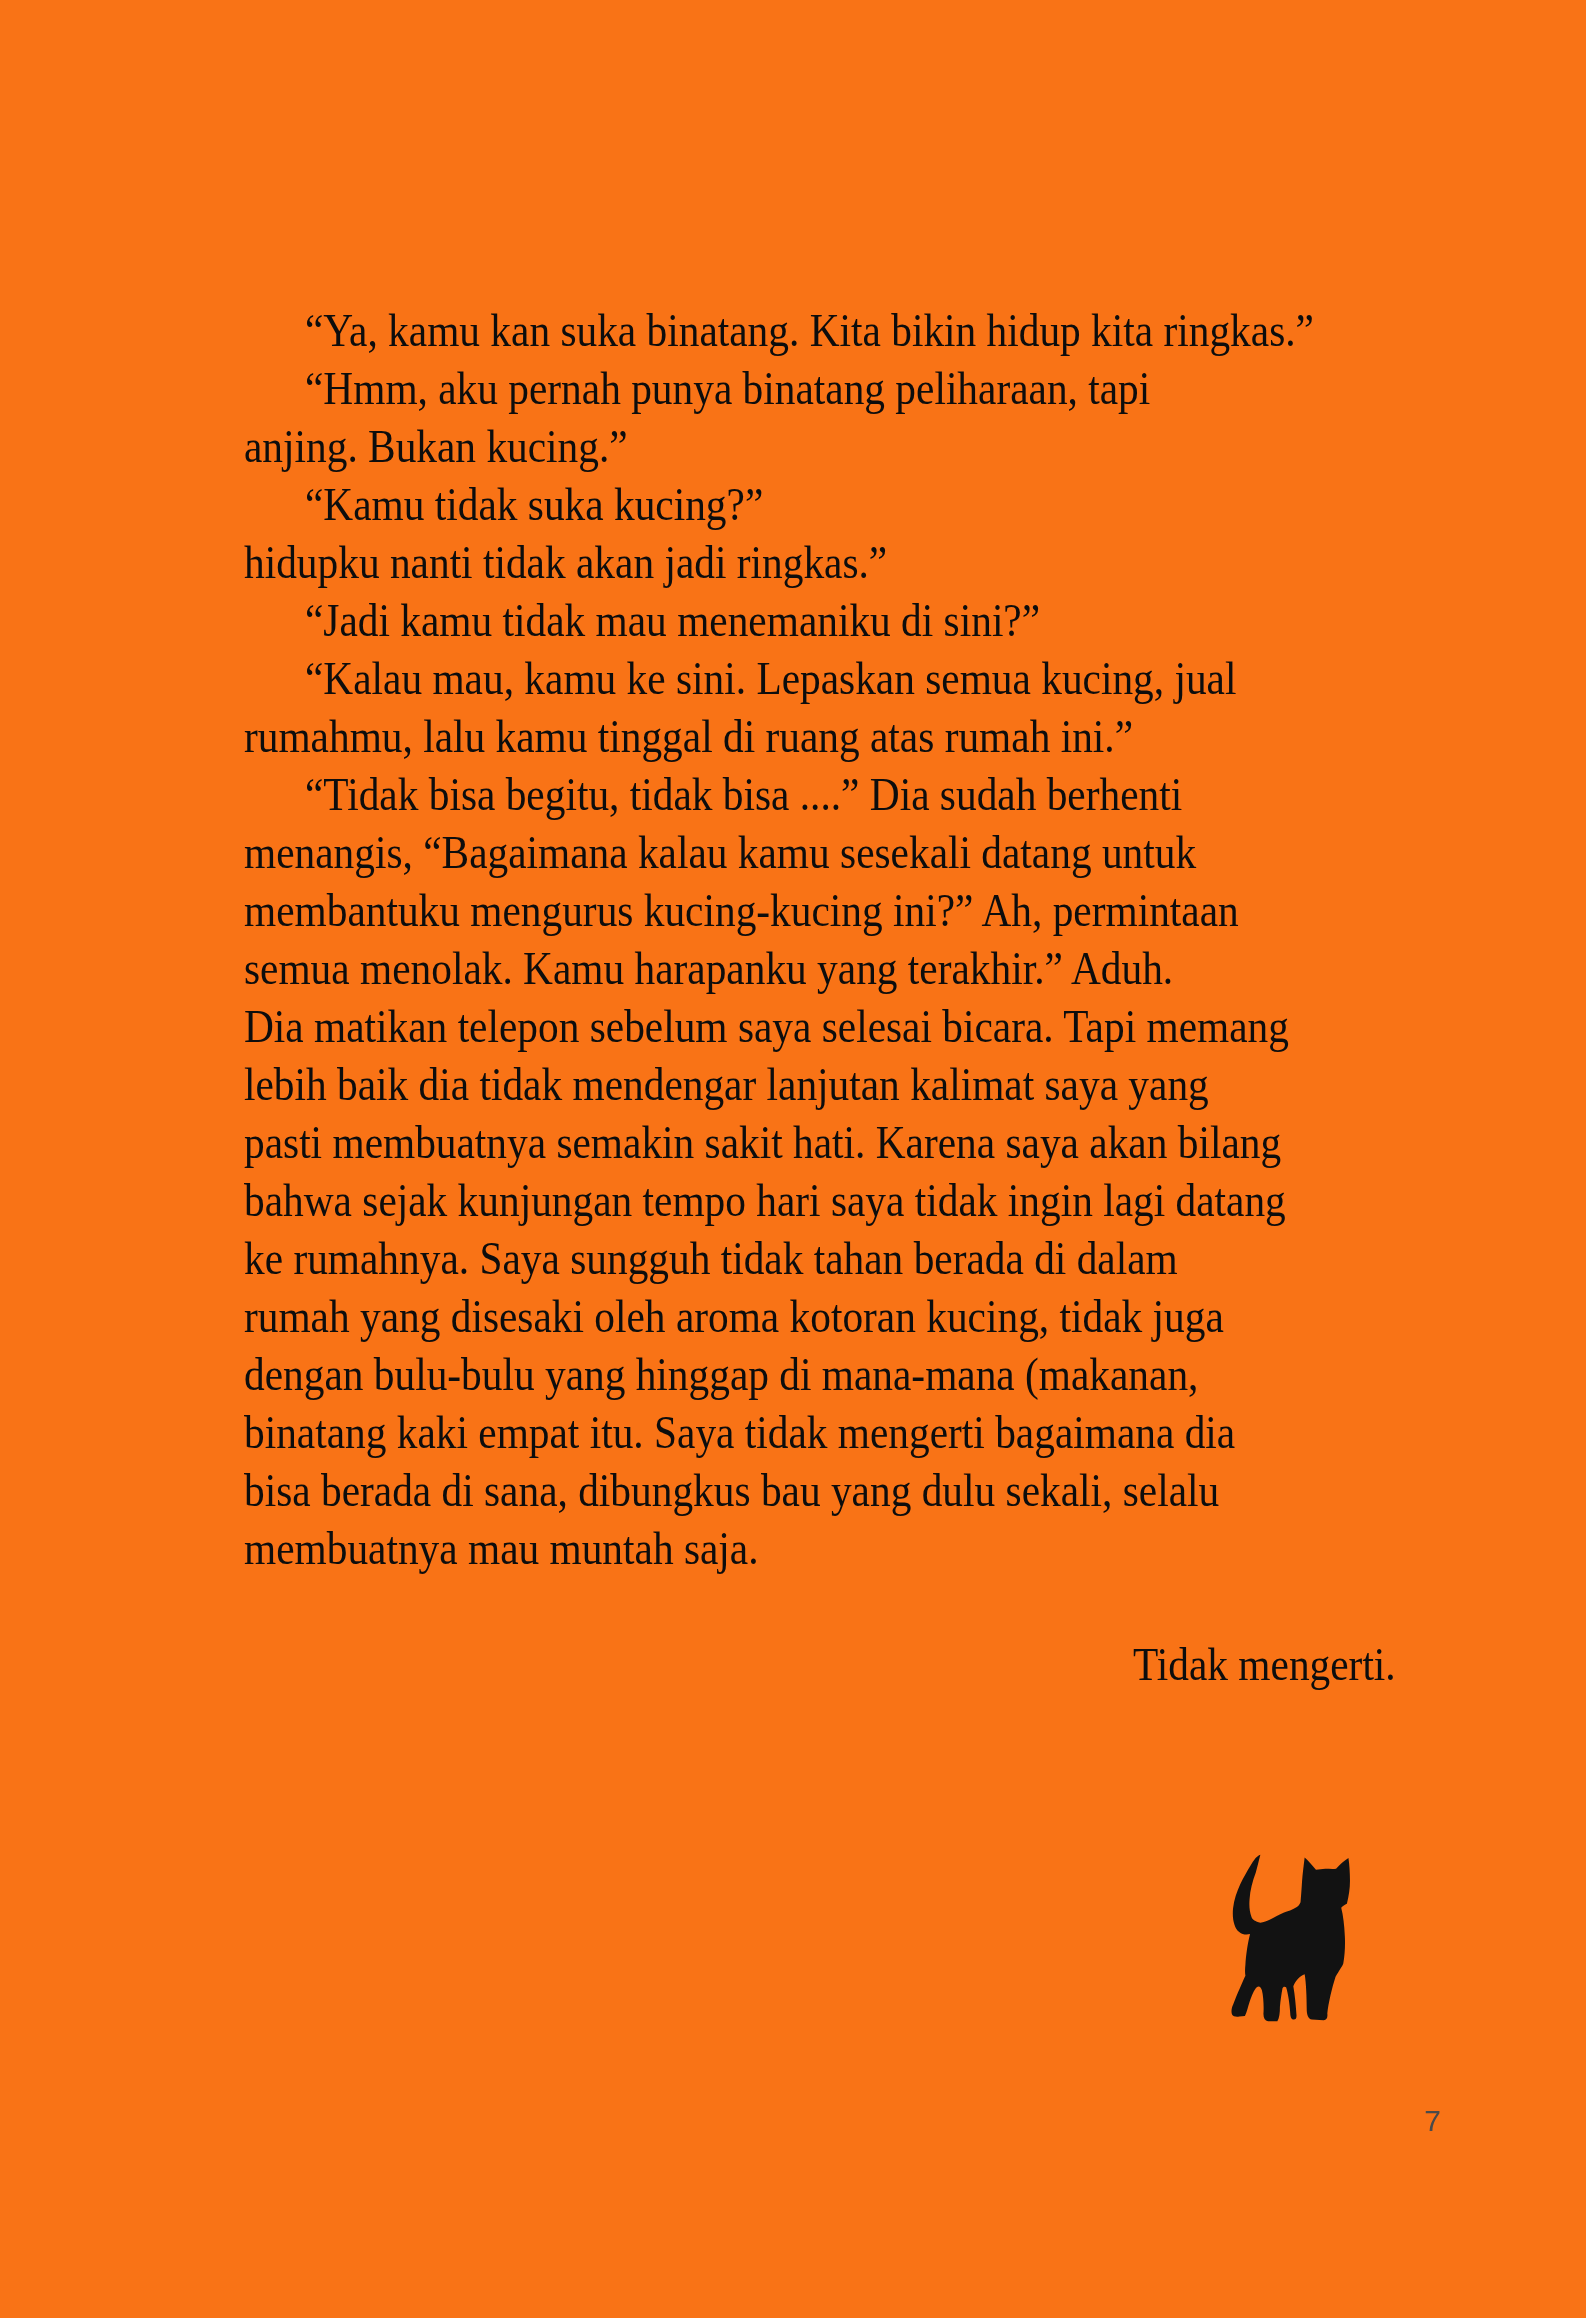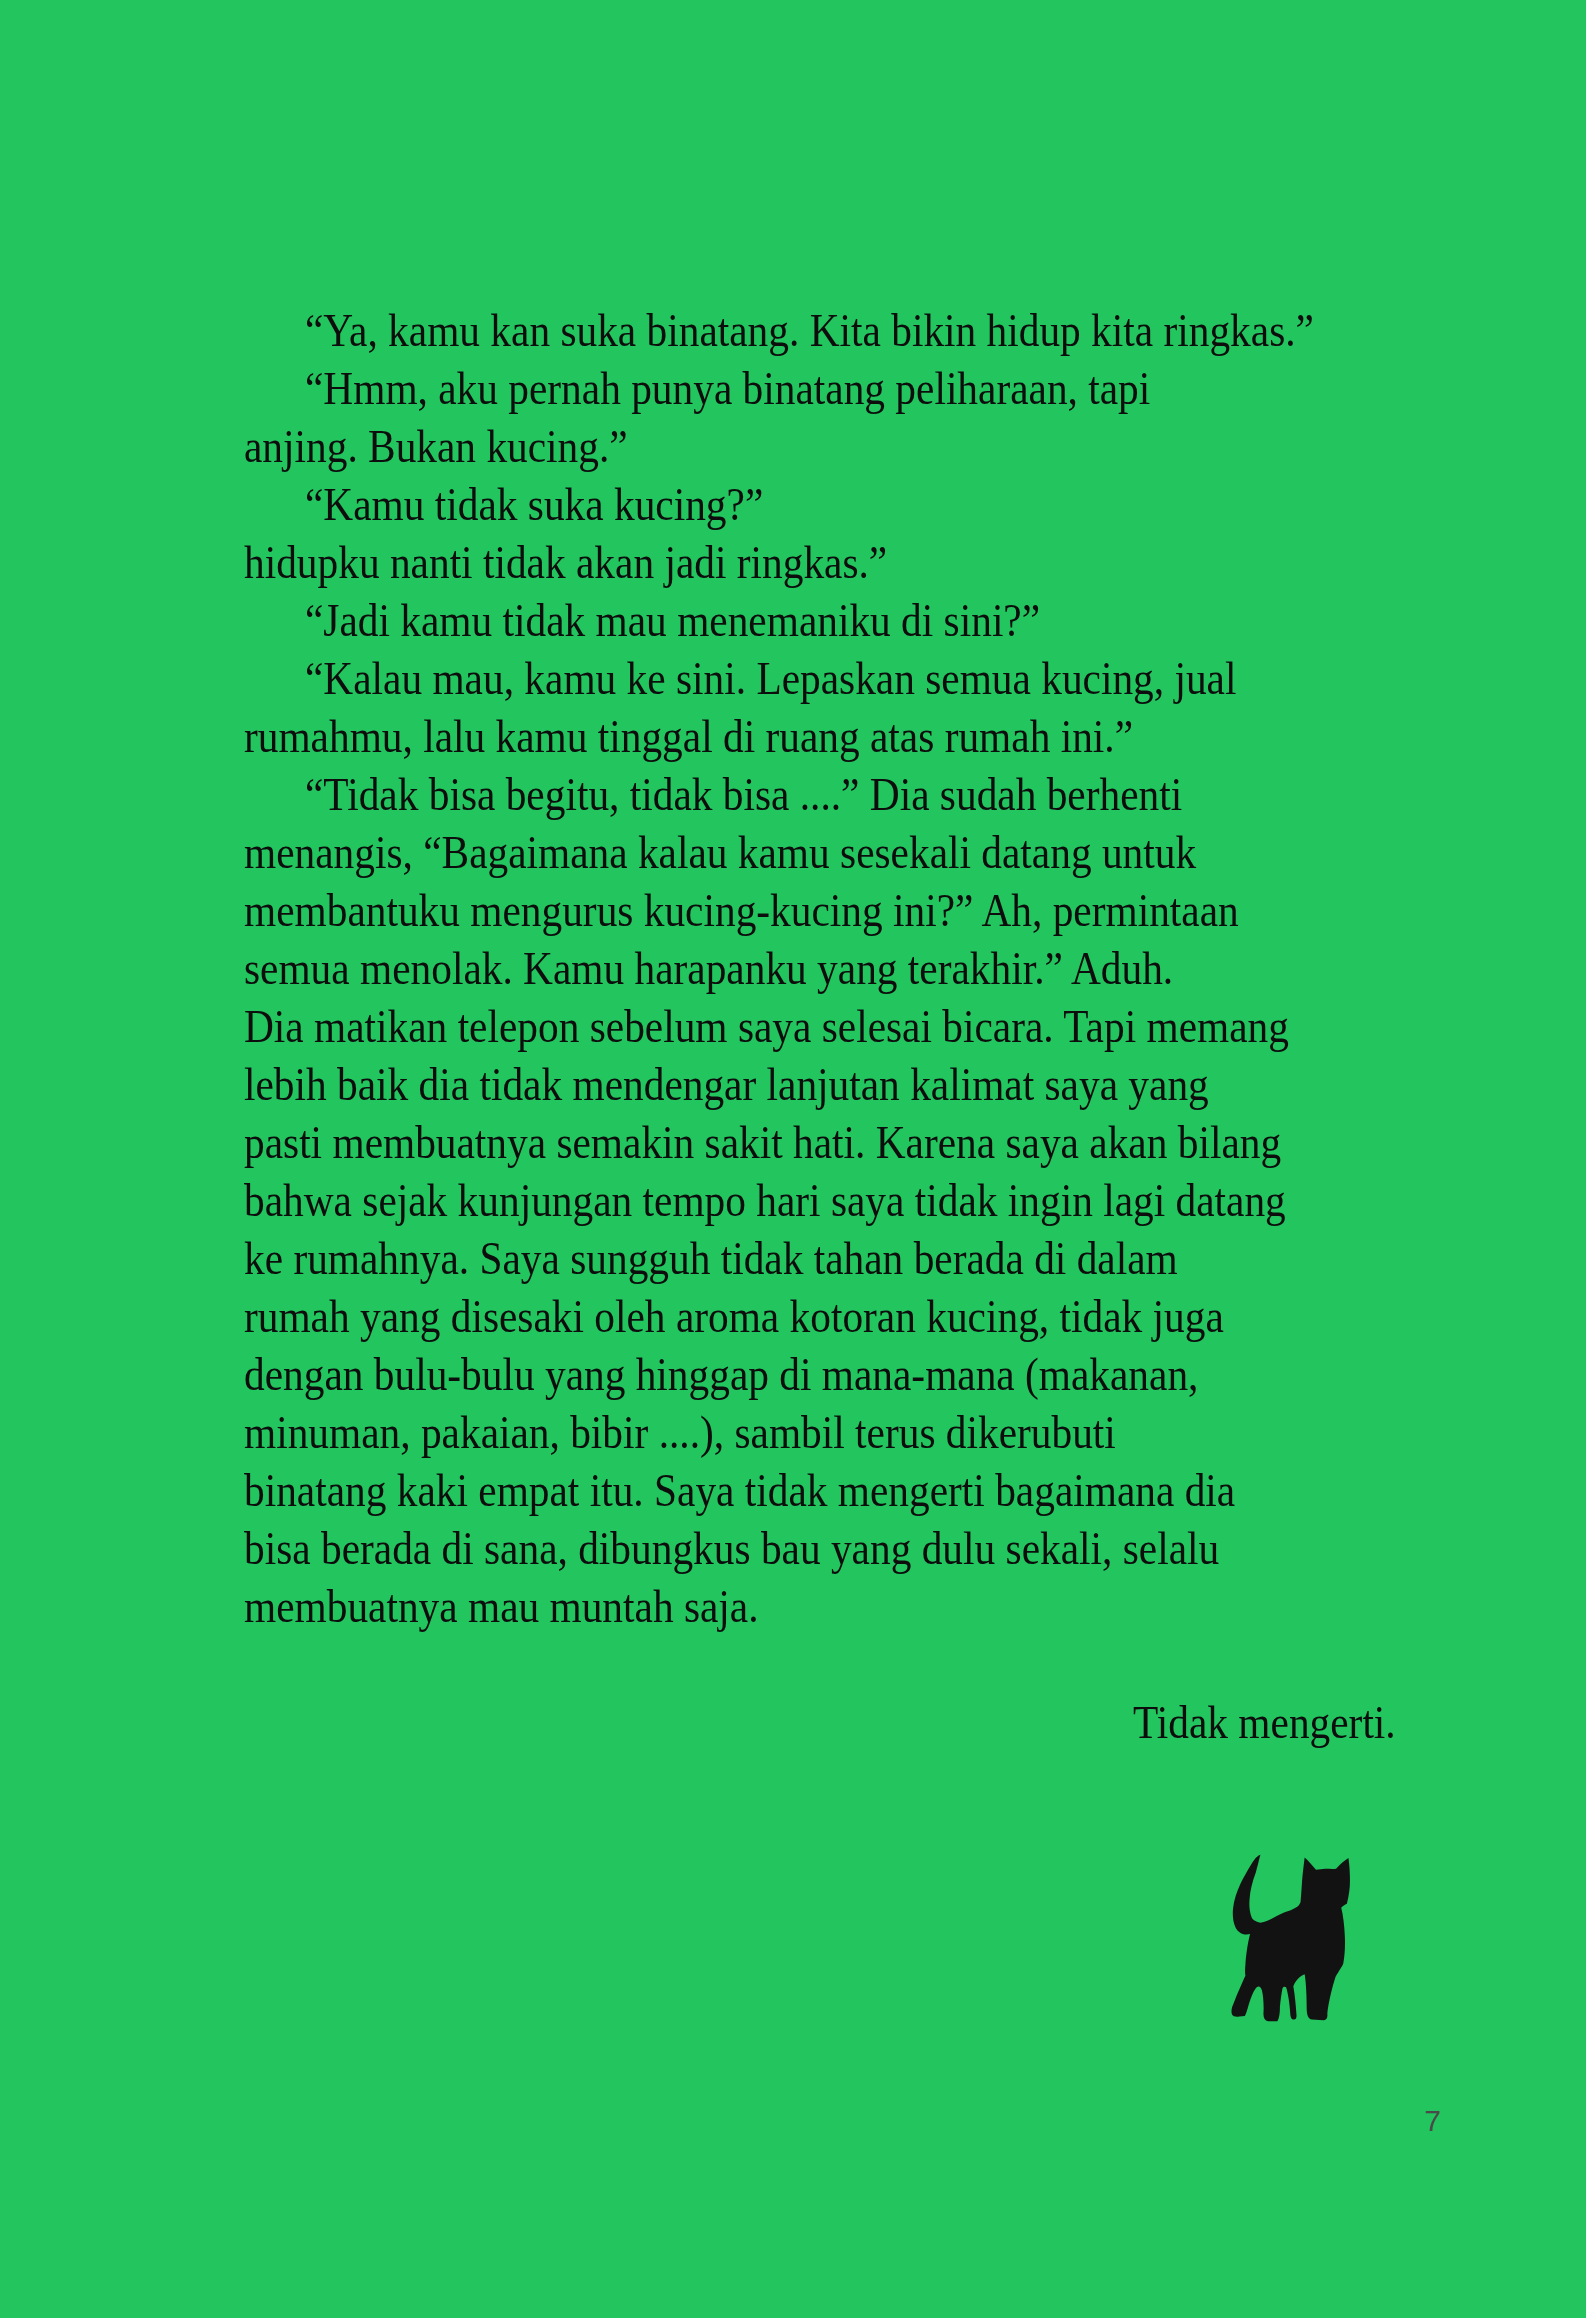--- a/index.html
+++ b/index.html
@@ -1,20 +1,20 @@
 <!DOCTYPE html>
 <html style="font-size:8.3px"><head>
 <meta charset="utf-8">
 <style>
   html, body { margin: 0; padding: 0; background: #888; }
   .page {
     position: relative;
     width: 1587px;
     height: 2319px;
-    background: #22c55e;
+    background: #f97316;
     overflow: hidden;
     font-family: "Liberation Serif", serif;
   }
   .text-block {
     position: absolute;
     left: 244px;
     top: 301px;
     width: 1188px;
     color: #0d0d0d;
   }
@@ -68,21 +68,20 @@
     <div class="line"><span>menangis, “Bagaimana kalau kamu sesekali datang untuk</span></div>
     <div class="line"><span>membantuku mengurus kucing-kucing ini?” Ah, permintaan</span></div>
     <div class="line"><span>semua menolak. Kamu harapanku yang terakhir.” Aduh.</span></div>
     <div class="line"><span>Dia matikan telepon sebelum saya selesai bicara. Tapi memang</span></div>
     <div class="line"><span>lebih baik dia tidak mendengar lanjutan kalimat saya yang</span></div>
     <div class="line"><span>pasti membuatnya semakin sakit hati. Karena saya akan bilang</span></div>
     <div class="line"><span>bahwa sejak kunjungan tempo hari saya tidak ingin lagi datang</span></div>
     <div class="line"><span>ke rumahnya. Saya sungguh tidak tahan berada di dalam</span></div>
     <div class="line"><span>rumah yang disesaki oleh aroma kotoran kucing, tidak juga</span></div>
     <div class="line"><span>dengan bulu-bulu yang hinggap di mana-mana (makanan,</span></div>
-    <div class="line"><span>minuman, pakaian, bibir ....), sambil terus dikerubuti</span></div>
     <div class="line"><span>binatang kaki empat itu. Saya tidak mengerti bagaimana dia</span></div>
     <div class="line"><span>bisa berada di sana, dibungkus bau yang dulu sekali, selalu</span></div>
     <div class="line"><span>membuatnya mau muntah saja.</span></div>
     <div class="line ind closing"><span>Tidak mengerti.</span></div>
   </div>
 
   <div class="cat">
     <svg width="120" height="169" viewBox="0 0 233 327" xmlns="http://www.w3.org/2000/svg">
       <path fill="#121212" d="
         M57,1

